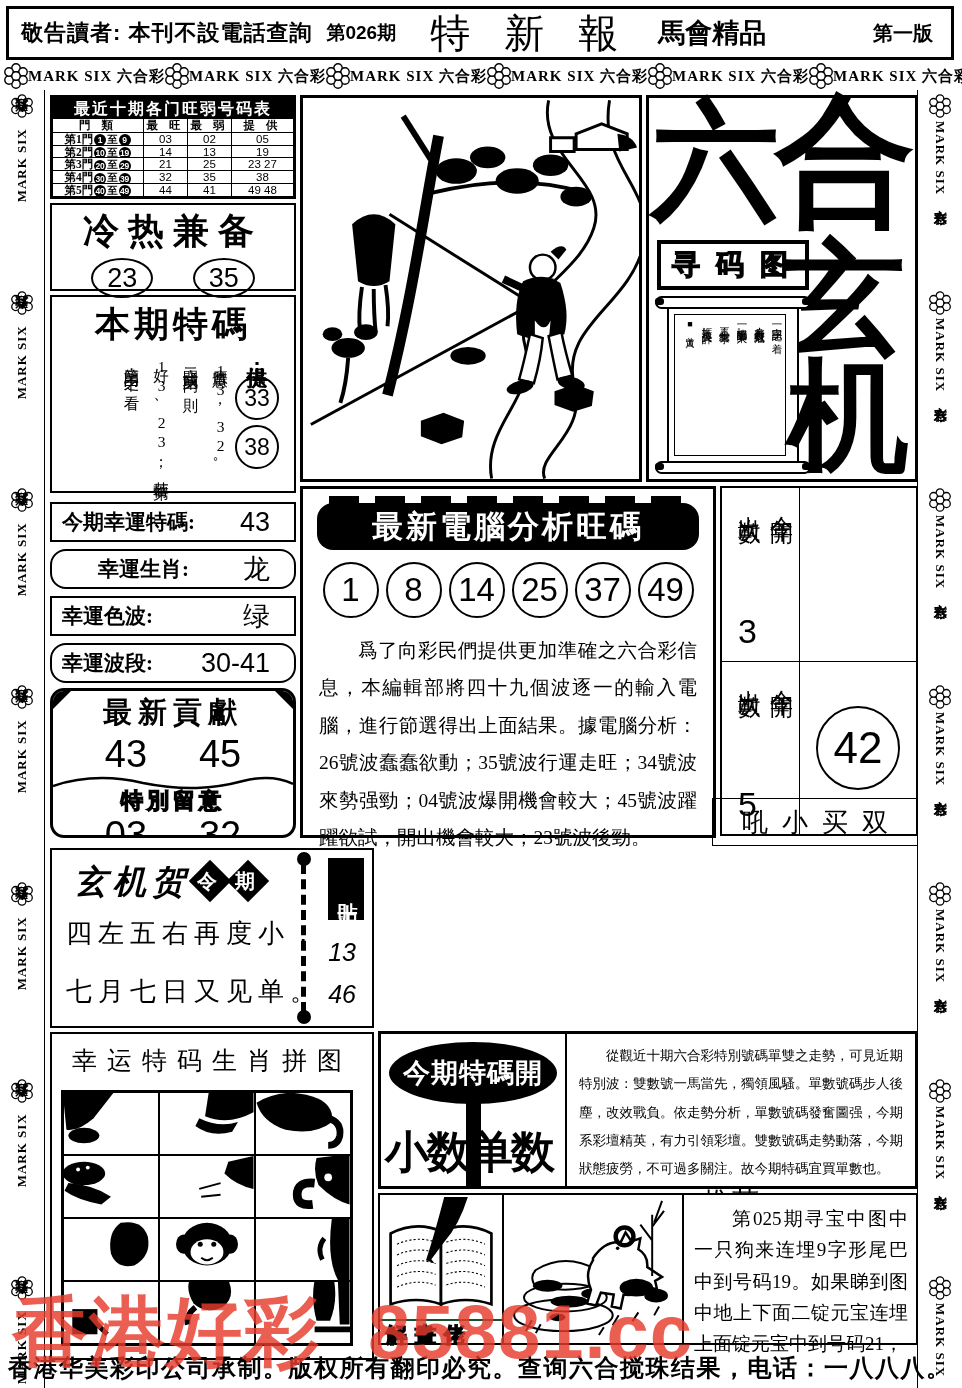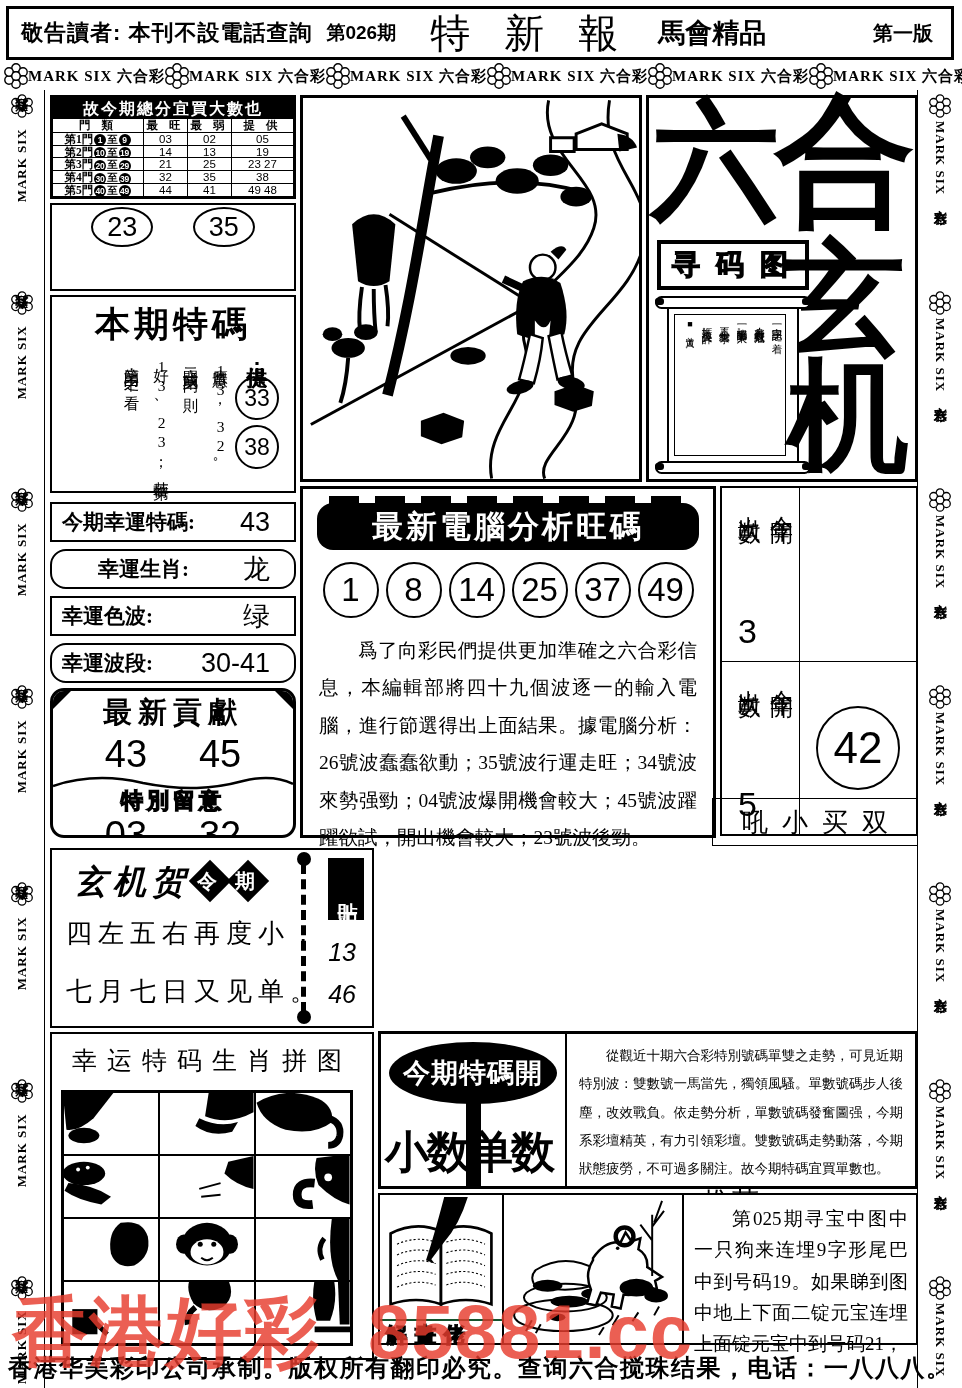--- a/index.html
+++ b/index.html
@@ -488,21 +488,21 @@
             <circle cx="5" cy="17" r="4.2"></circle>
             <circle cx="5" cy="9" r="4.2"></circle>
             <circle cx="12" cy="13" r="4.2"></circle>
           </g>
         </svg>
         <span class="v-label">MARK SIX 六合彩</span>
       </div>
   </div>
 
   <div class="hw abs">
-    <div class="hw-title">故今期總分宜買大數也</div>
+    <div class="hw-title">最近十期各门旺弱号码表</div>
     <div class="hw-grid">
       <div class="hw-head">門 類</div>
       <div class="hw-head">最 旺</div>
       <div class="hw-head">最 弱</div>
       <div class="hw-head">提 供</div>
 
       <div><span>第1門</span><span class="mini-circ">1</span><span class="hw-to">至</span><span class="mini-circ">9</span></div>
       <div class="num">03</div>
       <div class="num">02</div>
       <div class="num">05</div>
@@ -523,20 +523,21 @@
       <div class="num">38</div>
 
       <div><span>第5門</span><span class="mini-circ">40</span><span class="hw-to">至</span><span class="mini-circ">49</span></div>
       <div class="num">44</div>
       <div class="num">41</div>
       <div class="num">49 48</div>
     </div>
   </div>
 
   <div class="coldhot abs">
+    <div class="ch-title">冷热兼备</div>
     <div class="ch-nums">
       <div class="oval">23</div>
       <div class="oval">35</div>
     </div>
   </div>
 
   <div class="spec abs">
     <div class="spec-title">本期特碼</div>
     <div class="spec-body">
       <div class="spec-cols">

